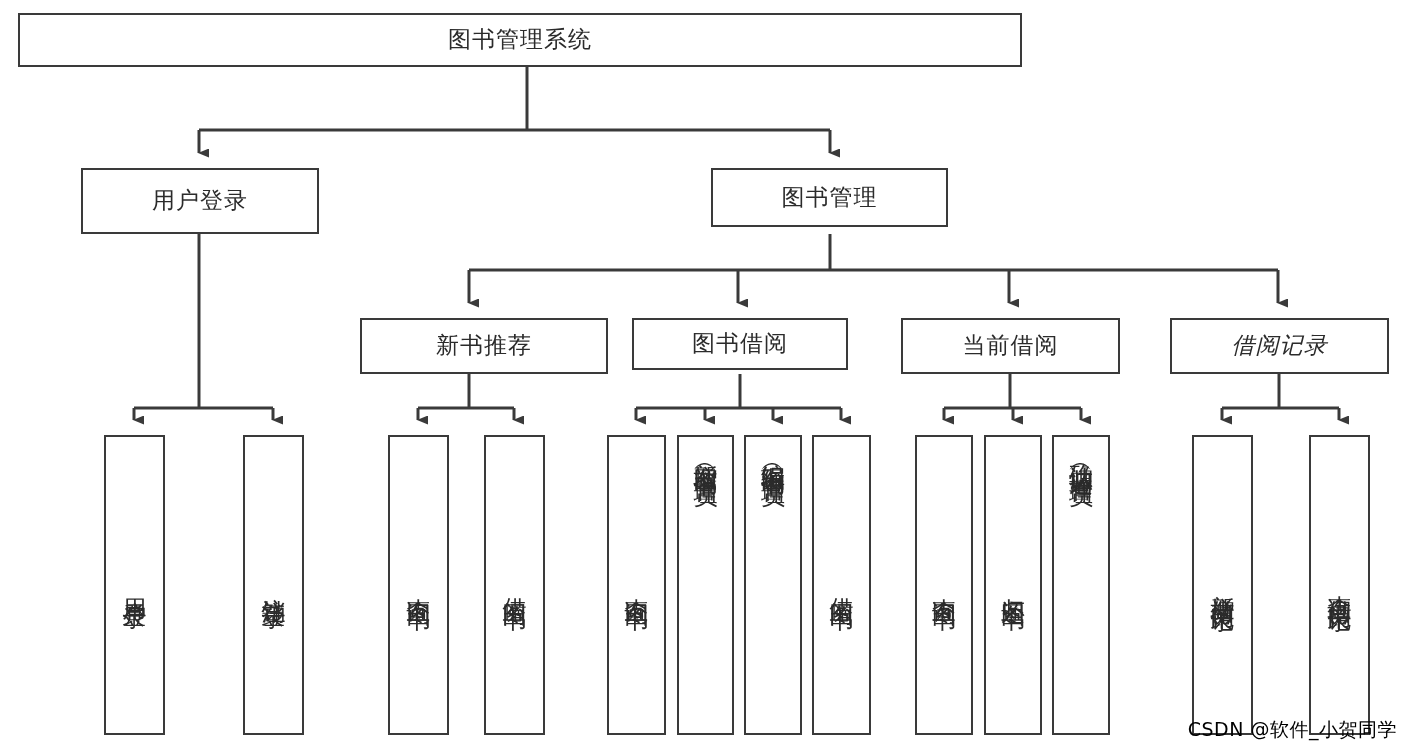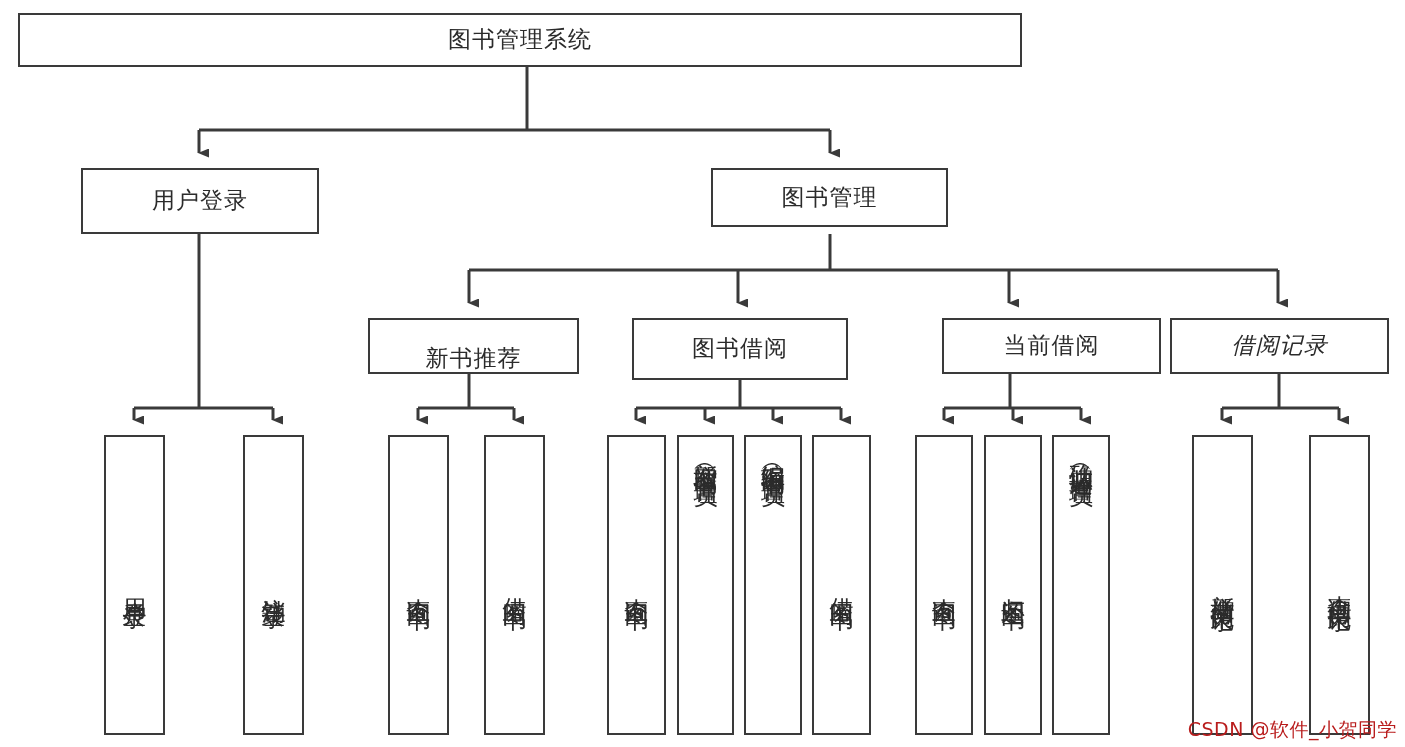--- a/index.html
+++ b/index.html
@@ -59,21 +59,21 @@
   }
   .node.vertical.centered {
     align-items: center;
     padding-top: 0;
   }
   #watermark {
     position: absolute;
     right: 8px;
     bottom: 4px;
     font-size: 19px;
-    color: #b91c1c;
+    color: #000000;
     letter-spacing: 0.5px;
     white-space: nowrap;
     font-family: "DejaVu Sans", "Liberation Sans", sans-serif;
   }
 </style>
 </head>
 <body>
 
 <div id="diagram-root">
 
@@ -131,27 +131,27 @@
     <span class="node-label">图书管理系统</span>
   </div>
 
   <div class="node horizontal" style="left: 81px; top: 168px; width: 238px; height: 66px;">
     <span class="node-label">用户登录</span>
   </div>
   <div class="node horizontal" style="left: 711px; top: 168px; width: 237px; height: 59px;">
     <span class="node-label">图书管理</span>
   </div>
 
-  <div class="node horizontal" style="left: 368px; top: 318px; width: 211px; height: 56px; align-items: flex-end;">
+  <div class="node horizontal" style="left: 360px; top: 318px; width: 248px; height: 56px;">
     <span class="node-label">新书推荐</span>
   </div>
-  <div class="node horizontal" style="left: 632px; top: 318px; width: 216px; height: 62px;">
+  <div class="node horizontal" style="left: 632px; top: 318px; width: 216px; height: 52px;">
     <span class="node-label">图书借阅</span>
   </div>
-  <div class="node horizontal" style="left: 901px; top: 318px; width: 219px; height: 56px; margin-left: 41px;">
+  <div class="node horizontal" style="left: 901px; top: 318px; width: 219px; height: 56px;">
     <span class="node-label">当前借阅</span>
   </div>
   <div class="node horizontal" style="left: 1170px; top: 318px; width: 219px; height: 56px; font-style: italic;">
     <span class="node-label">借阅记录</span>
   </div>
 
   <div class="node vertical centered" style="left: 104px; top: 435px; width: 61px; height: 300px;">
     <span class="node-label">用户登录</span>
   </div>
   <div class="node vertical centered" style="left: 243px; top: 435px; width: 61px; height: 300px;">

